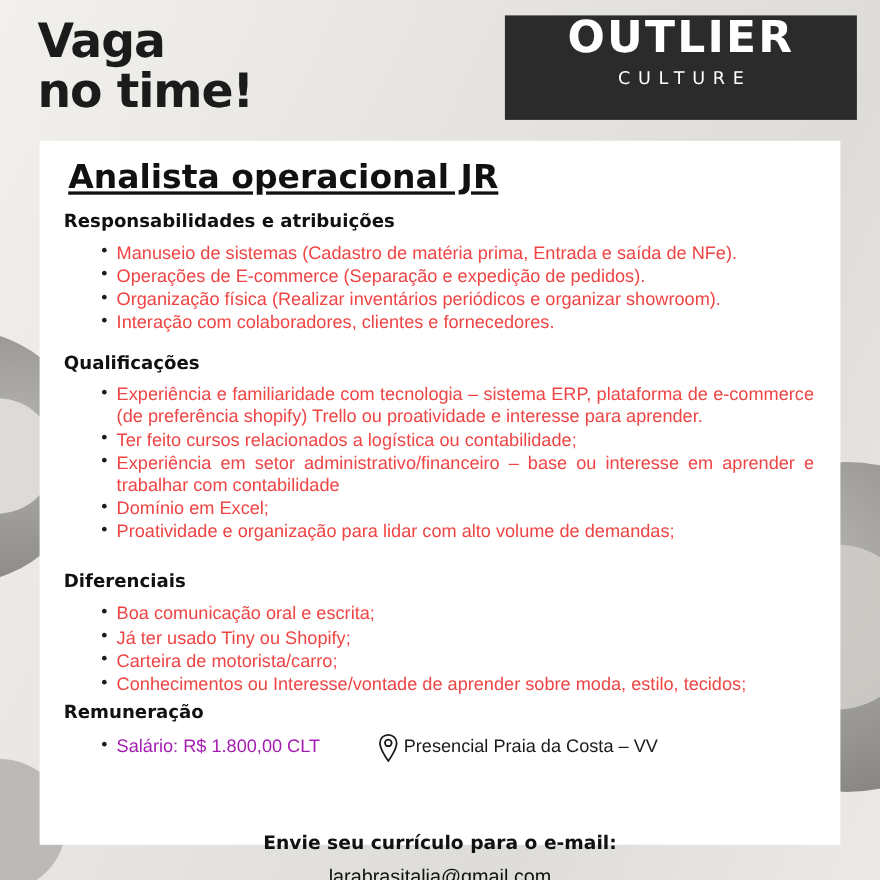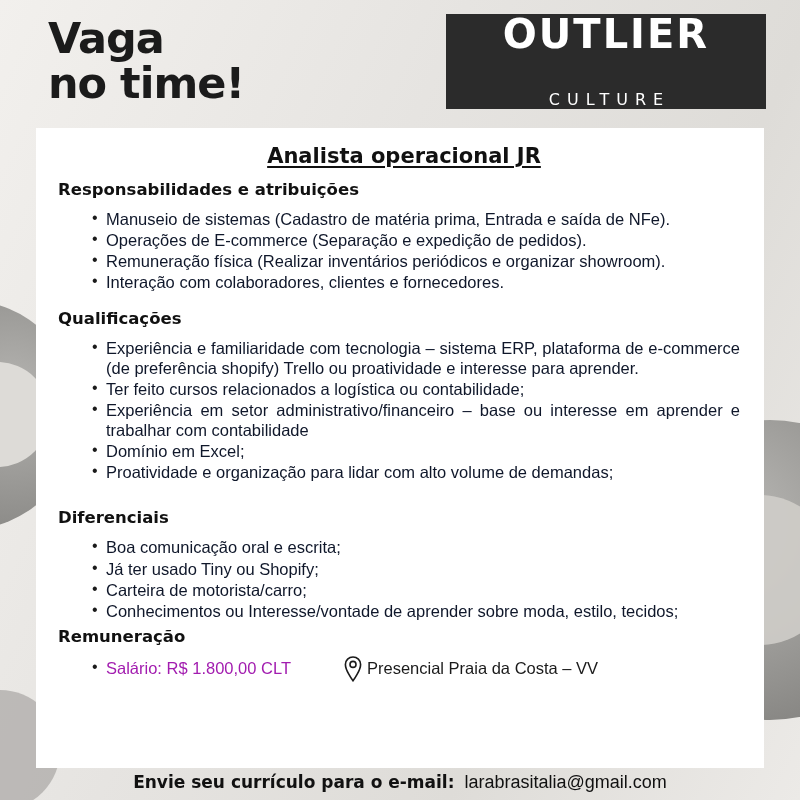--- a/index.html
+++ b/index.html
@@ -51,42 +51,42 @@
   #deco-bottom-left {
     width: 120px; height: 120px;
     left: -60px; top: 690px;
     background: #b0aeab;
     opacity: .8;
   }
 
   
   #header {
     position: absolute;
-    left: 0; top: 0; right: 17px; height: 166px; margin-left: 14px;
+    left: 0; top: 0; right: 4px; height: 166px;
   }
   #headline {
     position: absolute;
     left: 34px; top: 16px;
     font-family: "DejaVu Sans", sans-serif;
     font-weight: 700;
     font-size: 43px;
     line-height: 1.05;
     letter-spacing: -1px;
     color: #1b1b1b;
     white-space: pre-line;
   }
   #logo-box {
     position: absolute;
     right: 17px; top: 14px;
     width: 320px; height: 95px;
     background: #2b2b2b;
     display: flex;
     flex-direction: column;
     align-items: center;
-    justify-content: space-between;
+    justify-content: flex-start;
   }
   #logo-title {
     color: #ffffff;
     font-family: "DejaVu Sans", sans-serif;
     font-weight: 700;
     font-size: 40px;
     letter-spacing: 2px;
     line-height: 1;
   }
   #logo-sub {
@@ -103,46 +103,45 @@
   #card {
     position: absolute;
     left: 36px; top: 128px;
     width: 728px; height: 640px;
     background: #ffffff;
     padding: 14px 18px 10px 22px;
   }
   #job-title {
     font-family: "DejaVu Sans", sans-serif;
     font-weight: 700;
-    font-size: 21px;
+    font-size: 30px;
     color: #111111;
     text-decoration: underline;
     text-underline-offset: 3px;
     margin: 2px 0 12px 4px;
-    text-align: center;
   }
   .section-title {
     text-align: left;
     font-family: "DejaVu Sans", sans-serif;
     font-weight: 700;
     font-size: 16.5px;
     color: #111111;
     margin: 0 0 10px 0;
   }
   .section-title.gap-top { margin-top: 16px; }
   ul.bullets {
     margin: 0 0 4px 0;
     padding-left: 34px;
     list-style: none;
   }
   ul.bullets li {
     position: relative;
     font-size: 16.5px;
     line-height: 1.22;
-    color: #0f172a;
+    color: #ef4444;
     margin-bottom: 1px;
     padding-left: 14px;
   }
   ul.bullets li::before {
     content: "\2022";
     position: absolute;
     left: 0; top: -1px;
     font-size: 16px;
     color: #1a1a1a;
   }
@@ -184,20 +183,21 @@
   
   #footer {
     position: absolute;
     left: 0; right: 0; bottom: 0;
     height: 36px;
     display: flex;
     align-items: center;
     justify-content: center;
     gap: 10px;
     background: transparent;
+    flex-direction: column;
   }
   #footer-label {
     font-family: "DejaVu Sans", sans-serif;
     font-weight: 700;
     font-size: 17px;
     color: #111111;
   }
   #footer-email {
     font-size: 18px;
     color: #111111;
@@ -223,21 +223,21 @@
     </div>
   </div>
 
   <div id="card">
     <div id="job-title">Analista operacional JR</div>
 
     <div class="section-title">Responsabilidades e atribuições</div>
     <ul class="bullets">
       <li>Manuseio de sistemas (Cadastro de matéria prima, Entrada e saída de NFe).</li>
       <li>Operações de E-commerce (Separação e expedição de pedidos).</li>
-      <li>Remuneração física (Realizar inventários periódicos e organizar showroom).</li>
+      <li>Organização física (Realizar inventários periódicos e organizar showroom).</li>
       <li>Interação com colaboradores, clientes e fornecedores.</li>
     </ul>
 
     <div class="section-title gap-top">Qualificações</div>
     <ul class="bullets just">
       <li>Experiência e familiaridade com tecnologia – sistema ERP, plataforma de e-commerce (de preferência shopify) Trello ou proatividade e interesse para aprender.</li>
       <li>Ter feito cursos relacionados a logística ou contabilidade;</li>
       <li>Experiência em setor administrativo/financeiro – base ou interesse em aprender e trabalhar com contabilidade</li>
       <li>Domínio em Excel;</li>
       <li>Proatividade e organização para lidar com alto volume de demandas;</li>

